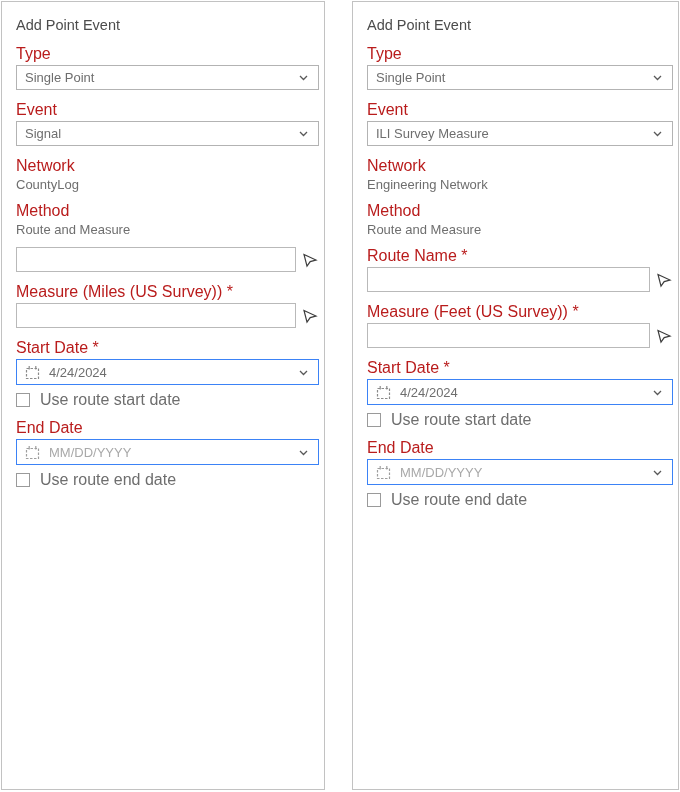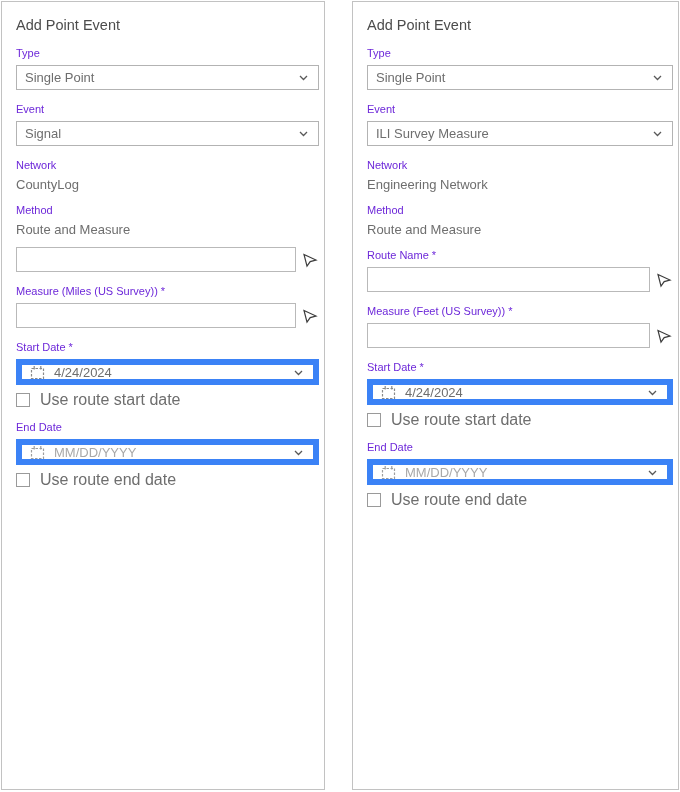--- a/index.html
+++ b/index.html
@@ -21,22 +21,22 @@
   .panel-left  { left: 1px;   width: 324px; }
   .panel-right { left: 352px; width: 327px; }
 
   .panel-title {
     font-size: 14.5px;
     color: #4c4c4c;
     line-height: 16px;
     margin-bottom: 13px;
   }
   .field-label {
-    font-size: 11px;
-    color: #6d28d9;
+    font-size: 16px;
+    color: #b91c1c;
     line-height: 15px;
     margin-top: 11px;
     margin-bottom: 4px;
   }
   .static-value {
     font-size: 13px;
     color: #6e6e6e;
     line-height: 15px;
     margin-bottom: 10px;
   }
@@ -52,21 +52,21 @@
   }
   .selectbox .sel-text {
     flex: 1;
     font-size: 13px;
     color: #6e6e6e;
     white-space: nowrap;
     overflow: hidden;
   }
   .datebox {
     height: 26px;
-    border: 6px solid #3b82f6;
+    border: 1px solid #3b82f6;
     background: #ffffff;
     display: flex;
     align-items: center;
     padding: 0 8px;
     margin-bottom: 8px;
     cursor: pointer;
   }
   .datebox .cal { margin-right: 9px; display: flex; align-items: center; }
   .datebox .sel-text {
     flex: 1;

